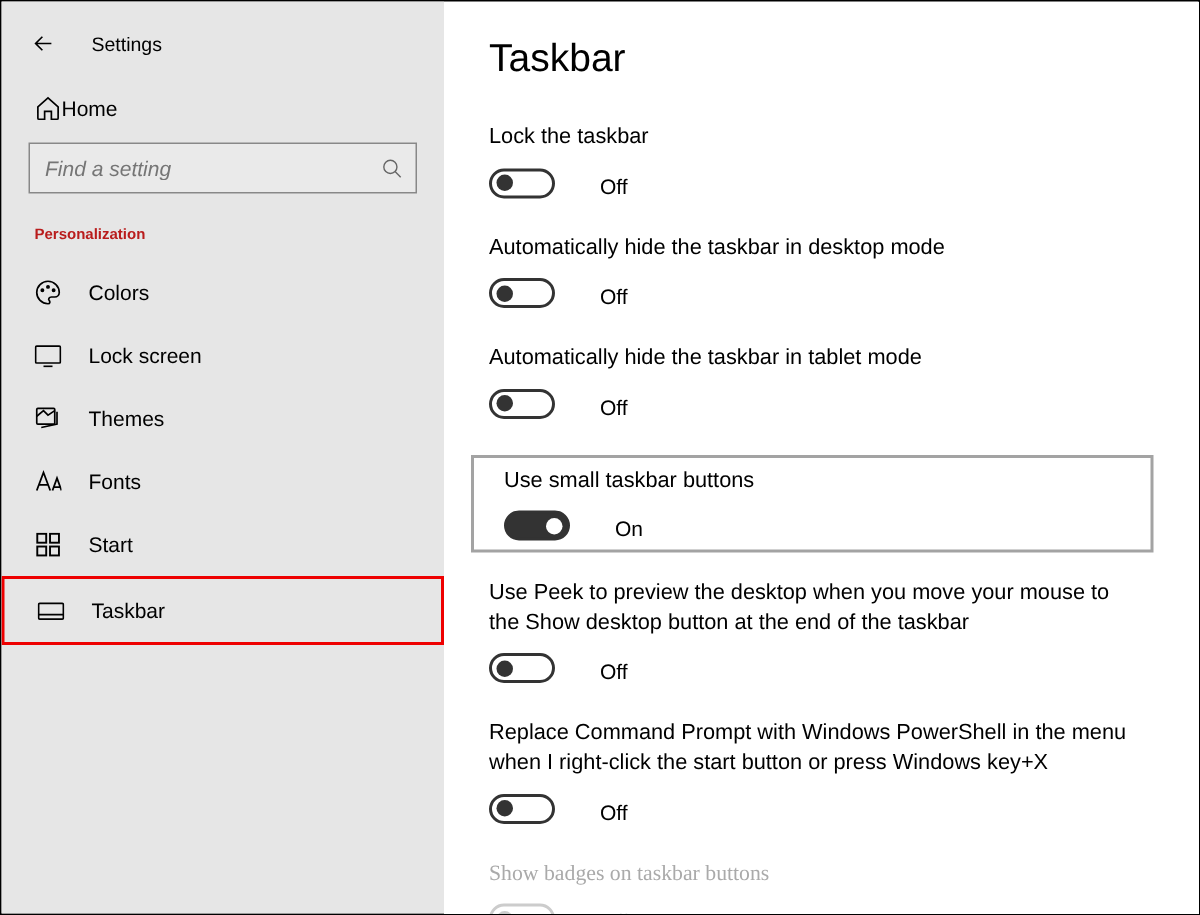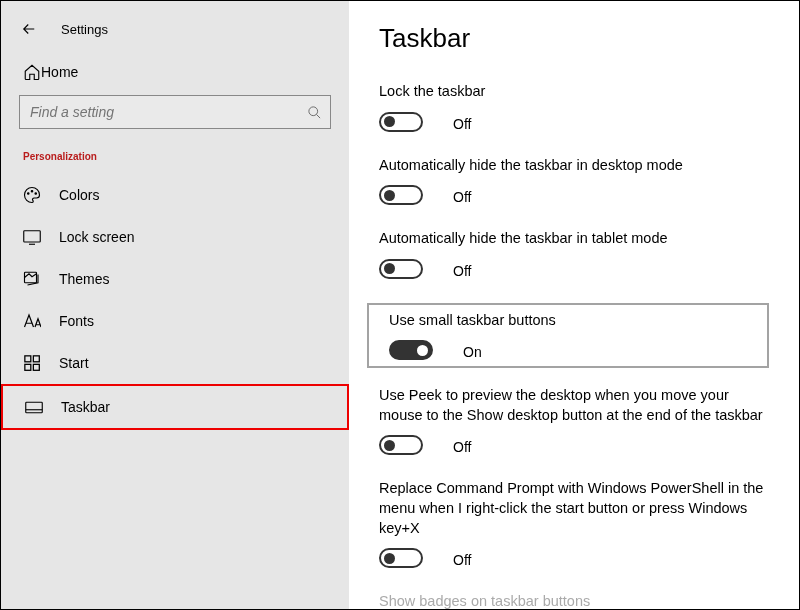--- a/index.html
+++ b/index.html
@@ -1,36 +1,36 @@
 <!DOCTYPE html>
 <html><head>
   <meta charset="utf-8">
   <style>
     * { margin: 0; padding: 0; box-sizing: border-box; font-family: 'Segoe UI', Tahoma, sans-serif; }
     body { width: 800px; height: 610px; display: flex; overflow: hidden; border: 1px solid #000; background: #fff; }
-    .sidebar { width: 348px; background: #e6e6e6; height: 100%; padding-top: 8px; }
+    .sidebar { width: 295px; background: #e6e6e6; height: 100%; padding-top: 8px; }
     .header-row { display: flex; align-items: center; padding: 8px 16px 12px 16px; gap: 20px; }
     .back-btn { width: 24px; height: 24px; display: flex; align-items: center; justify-content: center; cursor: pointer; }
     .app-title { font-size: 13px; color: #000; }
     .home-row { display: flex; align-items: center; padding: 10px 22px; cursor: pointer; }
     .home-row .icon { width: 18px; height: 18px; display: flex; align-items: center; justify-content: center; }
     .home-label { font-size: 14px; color: #000; }
     .search-box { margin: 4px 18px 18px 18px; border: 1px solid #888; background: #eaeaea; height: 34px; display: flex; align-items: center; padding: 0 8px 0 10px; }
     .search-input { flex: 1; border: none; background: transparent; outline: none; font-size: 14px; color: #c2410c; font-style: italic; }
     .search-icon { width: 16px; height: 16px; display: flex; align-items: center; justify-content: center; }
     .category-title { font-size: 10px; font-weight: 600; color: #b91c1c; padding: 4px 22px 12px 22px; }
     .nav-item { display: flex; align-items: center; padding: 12px 22px; gap: 18px; cursor: pointer; }
     .nav-item .icon { width: 18px; height: 18px; display: flex; align-items: center; justify-content: center; color: #000; }
     .nav-label { font-size: 14px; color: #000; }
     .nav-highlight { border: 2px solid #e00; }
     .main { flex: 1; background: #fff; padding: 22px 30px 10px 30px; overflow-y: auto; }
     .page-title { font-size: 26px; font-weight: 400; color: #000; margin-bottom: 28px; }
     .setting { margin-bottom: 24px; }
     .setting-label { font-size: 14.5px; color: #000; margin-bottom: 10px; line-height: 1.35; max-width: 430px; }
-    .setting.disabled .setting-label { color: #aaa; }
+    .setting.disabled .setting-label { color: #aaa; font-family: Liberation Serif, serif; }
     .toggle-row { display: flex; align-items: flex-end; gap: 30px; }
     .toggle { width: 44px; height: 20px; border: 2px solid #333; border-radius: 20px; position: relative; cursor: pointer; background: #fff; }
     .toggle .knob { width: 11px; height: 11px; background: #333; border-radius: 50%; position: absolute; top: 2.5px; left: 3px; }
     .toggle.on { background: #333; border-color: #333; }
     .toggle.on .knob { background: #fff; left: auto; right: 3px; }
     .toggle-state { font-size: 14px; color: #000; }
     .setting.disabled .toggle { border-color: #ccc; }
     .setting.disabled .toggle .knob { background: #ccc; }
     .setting.disabled .toggle-state { color: #aaa; }
     .setting.highlight { border: 2px solid #a3a3a3; padding: 6px 20px; margin-left: -12px; margin-bottom: 18px; }

